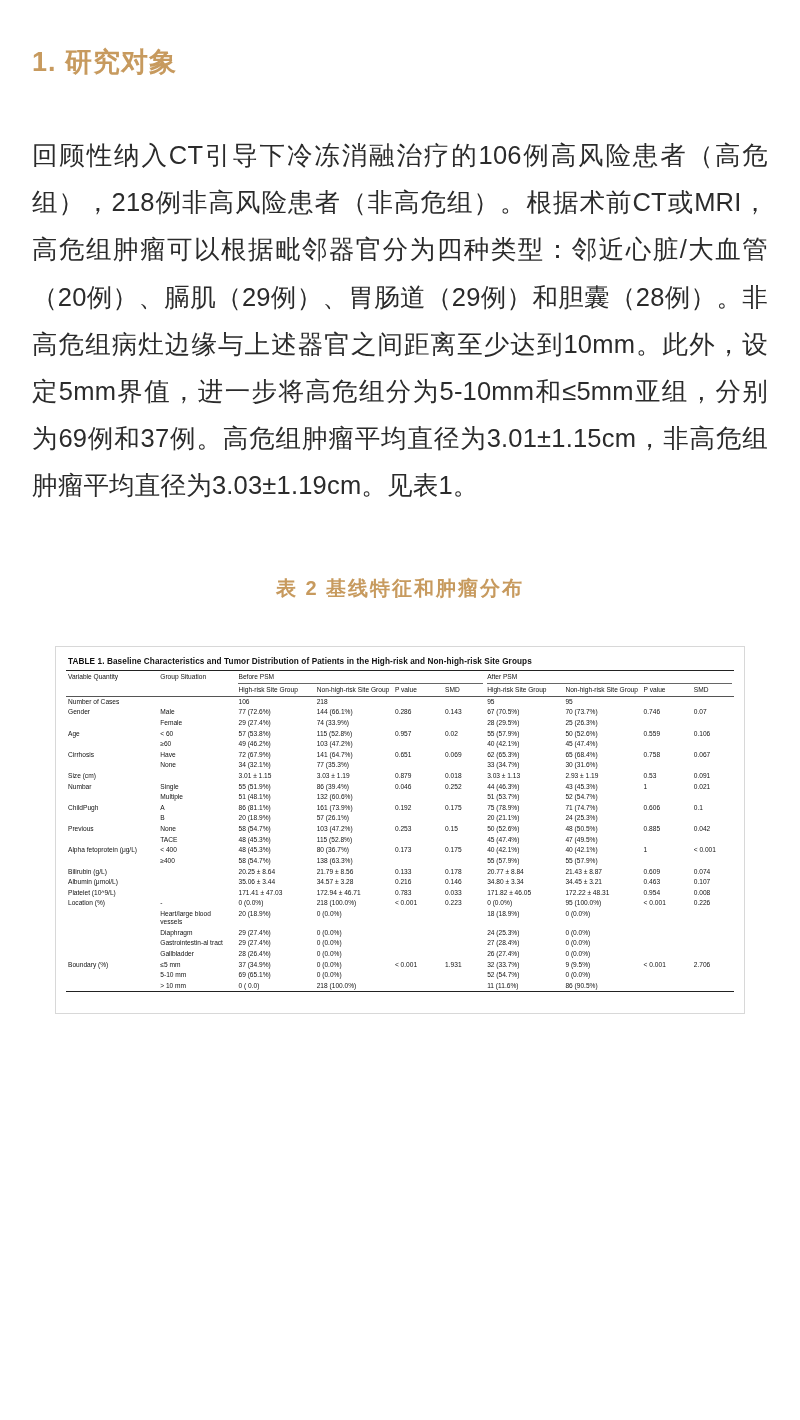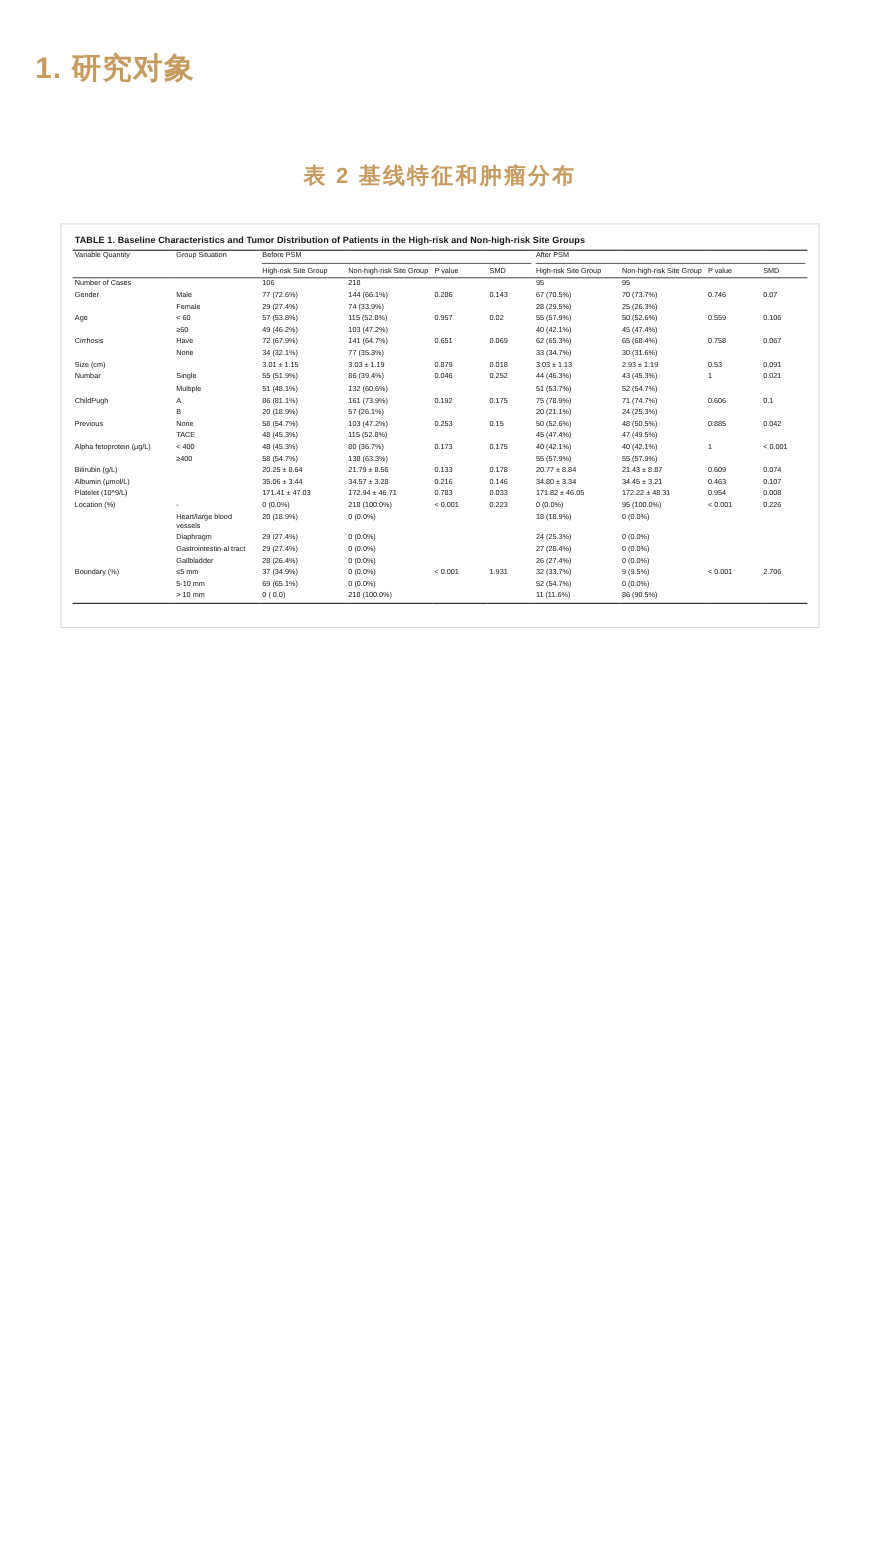--- a/index.html
+++ b/index.html
@@ -48,21 +48,21 @@
     letter-spacing: 2px;
     padding-top: 66px;
     padding-bottom: 30px;
   }
   .table-figure {
     border: 1px solid #d8d8d8;
     background: #fff;
     padding: 8px 10px 10px 10px;
     box-sizing: border-box;
     width: 690px;
-    margin: 0 auto;
+    margin: 14px auto;
   }
   .tbl-title {
     font-size: 8.2px;
     font-weight: bold;
     color: #111;
     padding: 2px 0 4px 2px;
     letter-spacing: 0.1px;
   }
   table.study {
     border-collapse: collapse;
@@ -99,20 +99,21 @@
   .hdr-sub td { padding-bottom: 2px; }
   .tight td { padding-top: 0.6px; padding-bottom: 0.6px; }
 </style>
 </head>
 <body>
 
 <div class="page">
 
   <h1 class="section-title">1. 研究对象</h1>
 
+  <p class="body-text">回顾性纳入CT引导下冷冻消融治疗的106例高风险患者（高危组），218例非高风险患者（非高危组）。根据术前CT或MRI，高危组肿瘤可以根据毗邻器官分为四种类型：邻近心脏/大血管（20例）、膈肌（29例）、胃肠道（29例）和胆囊（28例）。非高危组病灶边缘与上述器官之间距离至少达到10mm。此外，设定5mm界值，进一步将高危组分为5-10mm和≤5mm亚组，分别为69例和37例。高危组肿瘤平均直径为3.01±1.15cm，非高危组肿瘤平均直径为3.03±1.19cm。见表1。</p>
 
   <div class="table-caption">表 2 基线特征和肿瘤分布</div>
 
   <div class="table-figure">
     <div class="tbl-title">TABLE 1.  Baseline Characteristics and Tumor Distribution of Patients in the High-risk and Non-high-risk Site Groups</div>
     <table class="study">
       <colgroup>
         <col class="c-var">
           <col class="c-grp">
         <col class="c-a">

